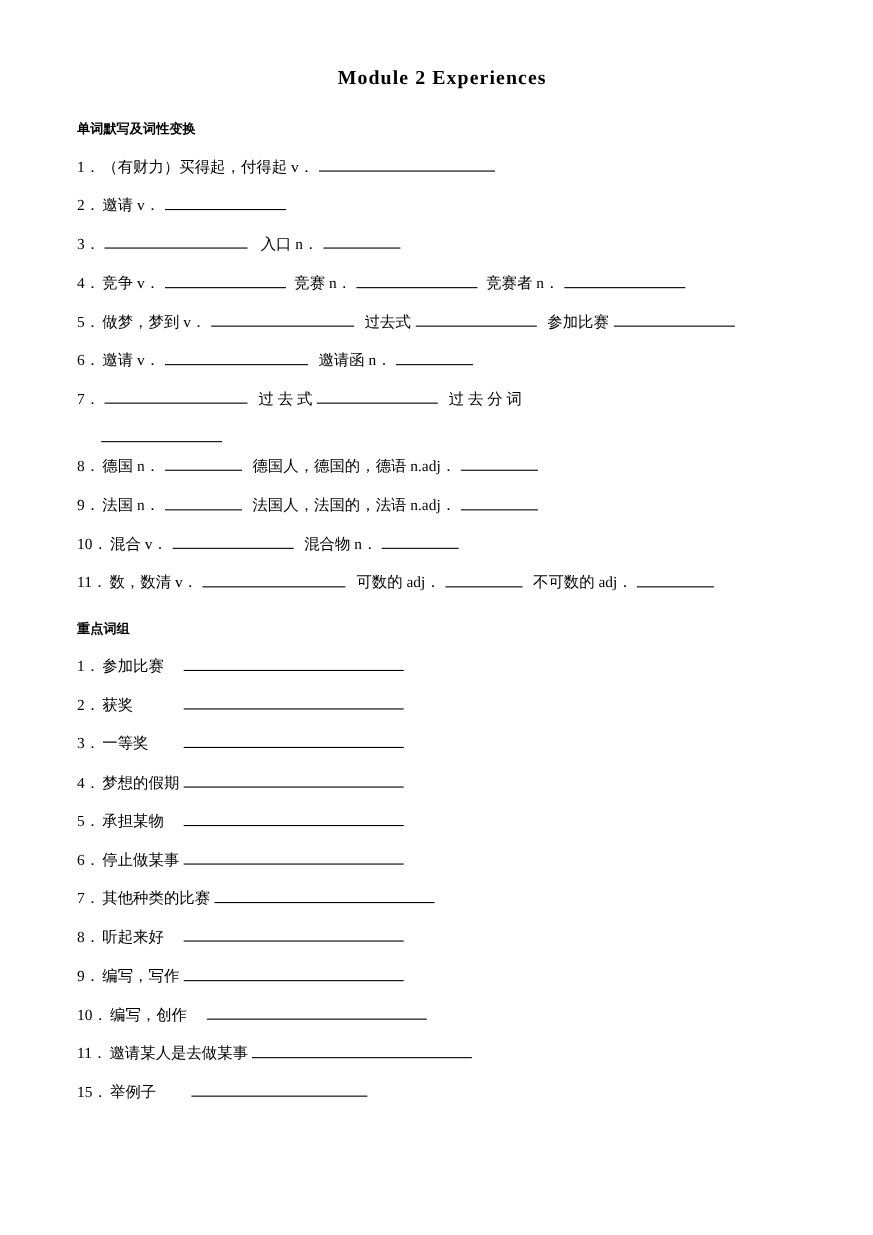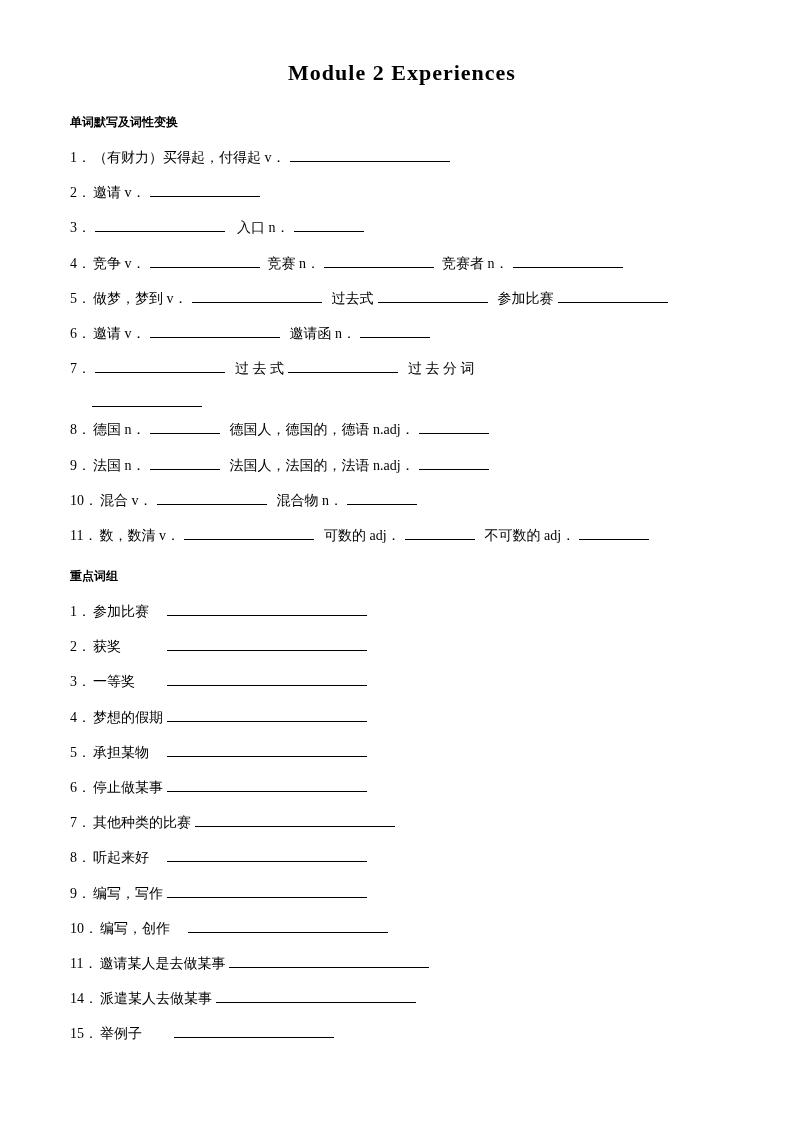--- a/index.html
+++ b/index.html
@@ -12,21 +12,21 @@
       font-family: "SimSun", "宋体", serif;
       font-size: 14px;
       color: #000000;
       width: 794px;
       min-height: 1123px;
       padding: 60px 60px 40px 70px;
     }
     .page-title {
       text-align: center;
       font-weight: bold;
-      font-size: 22px;
+      font-size: 18px;
       font-family: "Times New Roman", serif;
       margin-bottom: 28px;
       letter-spacing: 1px;
     }
     .section-title {
       font-weight: bold;
       font-size: 12px;
       margin-bottom: 14px;
     }
     .line-item {
@@ -231,22 +231,17 @@
     <span class="label">10．</span>
     <span class="label">编写，创作　</span>
     <span class="blank blank-phrase"></span>
   </div>
   <div class="line-item">
     <span class="label">11．</span>
     <span class="label">邀请某人是去做某事</span>
     <span class="blank blank-phrase"></span>
   </div>
   <div class="line-item">
-    <span class="label">14．</span>
-    <span class="label">派遣某人去做某事</span>
-    <span class="blank blank-phrase"></span>
-  </div>
-  <div class="line-item">
     <span class="label">15．</span>
     <span class="label">举例子　　</span>
     <span class="blank" style="min-width:160px;"></span>
   </div>
 </div>
 
 </body></html>

